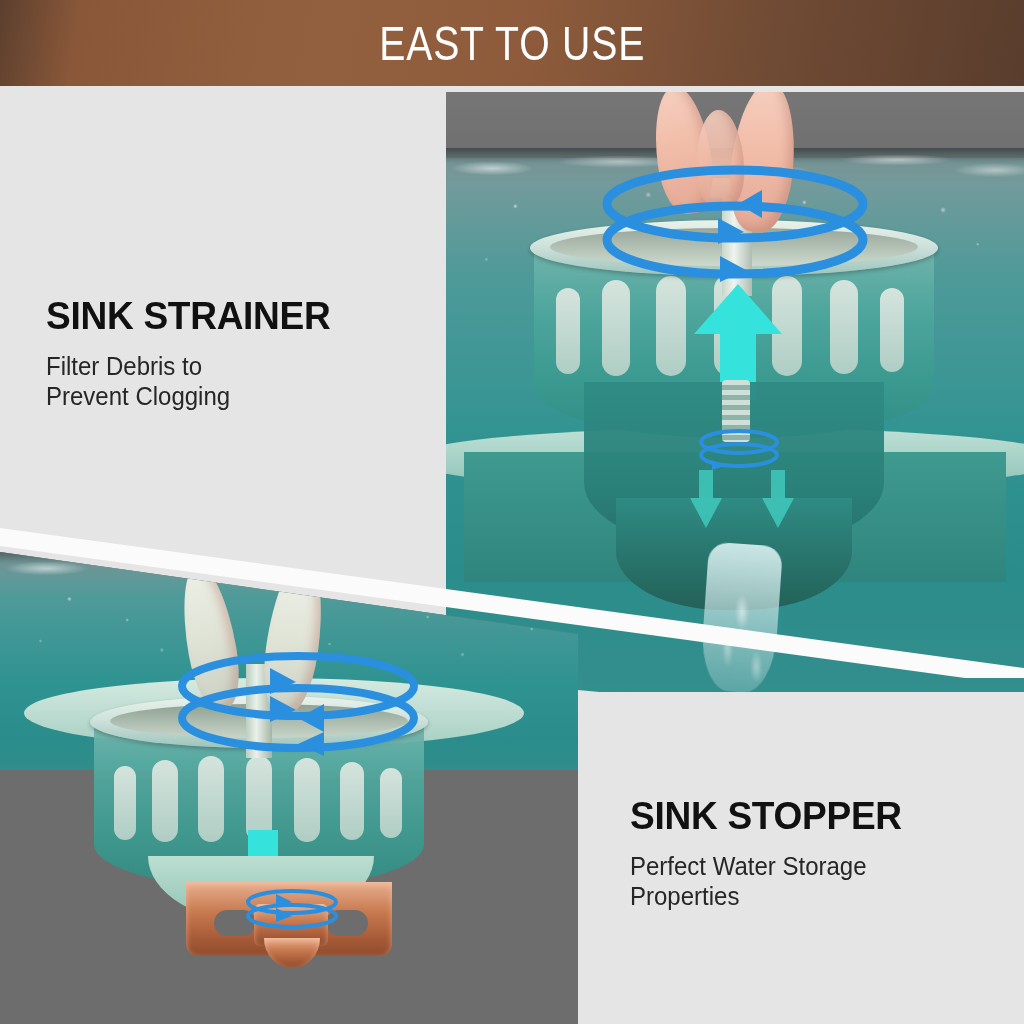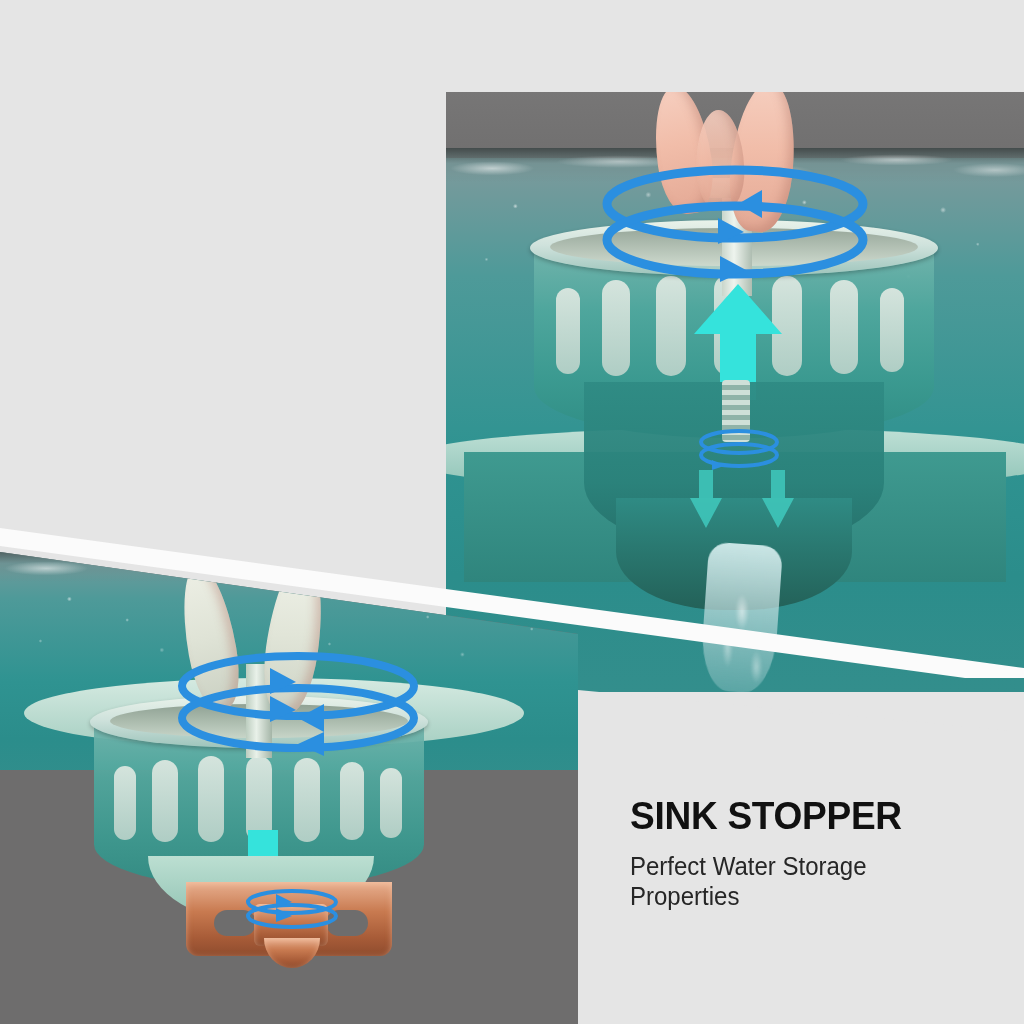--- a/index.html
+++ b/index.html
@@ -120,20 +120,23 @@
   
   .copper{ position:absolute;
            background:linear-gradient(180deg,#e8b090 0%,#c87a50 40%,#a85c38 75%,#8e4c2e 100%);
            box-shadow:inset 0 2px 6px rgba(255,210,180,.5); }
 </style>
 </head>
 <body>
 
 <div class="stage">
 
+  <div class="banner">
+    <div class="banner-title">EAST TO USE</div>
+  </div>
 
   <div id="field-l"></div>
 
   <div class="panel" id="panel-tr">
     <div class="scene">
 
       <div class="air" style="height:78px;"></div>
 
       <div class="water" style="top:66px; height:534px;"></div>
 
@@ -300,20 +303,27 @@
             <ellipse cx="56" cy="14" rx="44" ry="11"></ellipse>
             <ellipse cx="56" cy="28" rx="44" ry="11"></ellipse>
           </g>
           <path d="M40 6 L56 14 L40 20 Z" fill="#2b8fe0"></path>
           <path d="M40 20 L56 28 L40 34 Z" fill="#2b8fe0"></path>
         </svg>
       </div>
     </div>
   </div>
 
+  <div class="text-left">
+    <div class="head">SINK STRAINER</div>
+    <div class="sub">
+      <div>Filter Debris to</div>
+      <div>Prevent Clogging</div>
+    </div>
+  </div>
 
   <div class="text-right">
     <div class="head">SINK STOPPER</div>
     <div class="sub">
       <div>Perfect Water Storage</div>
       <div>Properties</div>
     </div>
   </div>
 
 </div>

